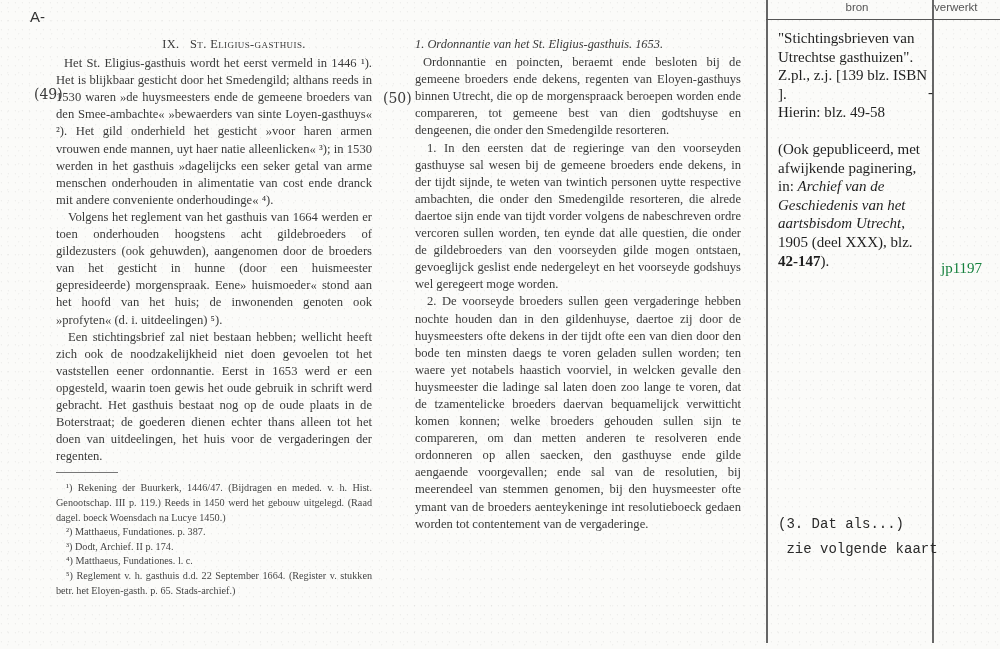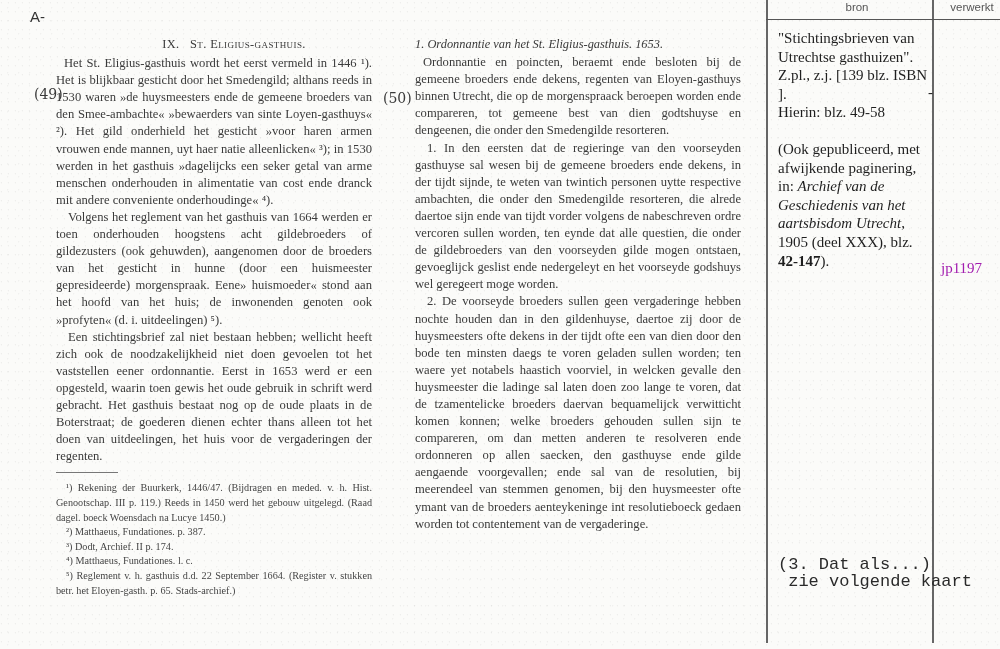--- a/index.html
+++ b/index.html
@@ -80,36 +80,36 @@
       position: absolute; left: 0; top: 0; bottom: 0; width: 2px; background: #666;
     }
     .card .vline-mid {
       position: absolute; left: 166px; top: 0; bottom: 0; width: 2px; background: #666;
     }
     .card .hdr {
       position: absolute; top: 1px; font-family: "Liberation Sans", sans-serif;
       font-size: 11.5px; color: #555;
     }
     .card .hdr-bron { left: 8px; width: 166px; text-align: center; }
-    .card .hdr-verwerkt { left: 184px; width: 44px; text-align: center; }
+    .card .hdr-verwerkt { left: 168px; width: 44px; }
     .card .entry {
       position: absolute; left: 12px; top: 29px; width: 150px;
       font-family: "Liberation Serif", serif; font-size: 15px; line-height: 18.6px;
       color: #1e1e1e;
     }
     .card .entry b { font-weight: bold; }
     .card .entry .gap { height: 18px; }
     .card .ref {
       position: absolute; left: 175px; top: 260px;
-      font-family: "Liberation Serif", serif; font-size: 15px; color: #a21caf;
+      font-family: "Liberation Serif", serif; font-size: 15px; color: #15803d;
     }
     .card .typed {
       position: absolute; left: 12px; top: 512px;
-      font-family: "Liberation Mono", "DejaVu Sans Mono", monospace; font-size: 17px;
-      line-height: 17px; color: #2a2a2a; white-space: pre; margin-top: 44px;
+      font-family: "Liberation Mono", "DejaVu Sans Mono", monospace; font-size: 14px;
+      line-height: 25px; color: #2a2a2a; white-space: pre;
     }
     .isbn-dash {
       position: absolute; left: 162px; top: 84px; font-size: 15px; color: #222;
     }
   </style>
 </head>
 <body>
 
 <div class="noise"></div>
 

